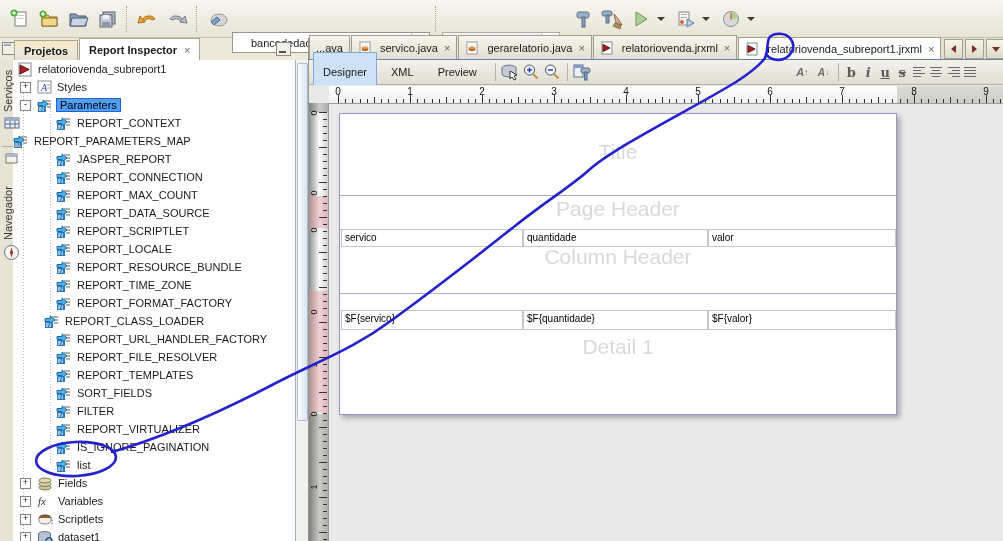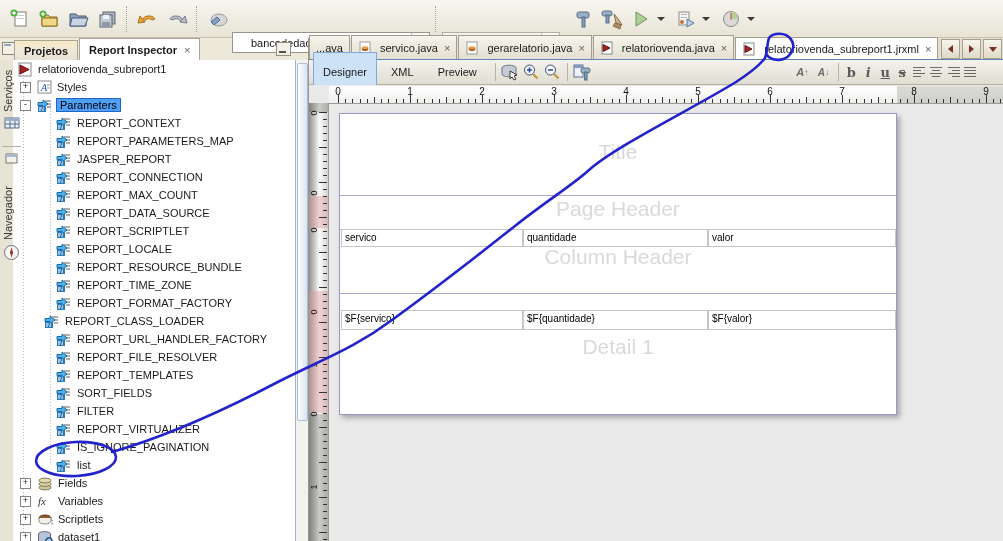--- a/index.html
+++ b/index.html
@@ -266,21 +266,21 @@
             <line x1="8" y1="3" x2="14" y2="3" stroke="#9a9a9a" stroke-width="1.6"></line>
             <line x1="8" y1="6" x2="14" y2="6" stroke="#9a9a9a" stroke-width="1.6"></line>
             <line x1="10" y1="9" x2="14" y2="9" stroke="#9a9a9a" stroke-width="1.6"></line>
             <path d="M1 4.5 h5 v-2.5 l5 4 l-5 4 v-2.5 h-5 z" fill="#4db3e8" stroke="#1a6aa8"></path>
             <rect x="1" y="8" width="8" height="6" fill="#2a7ab8"></rect>
             <text x="1.6" y="13" font-size="5.4" fill="#fff" font-family="Liberation Sans,sans-serif">IN</text>
           </svg>
         </span>
         <span class="tlabel">REPORT_CONTEXT</span>
       </div>
-      <div class="trow" style="padding-left: 43px;">
+      <div class="trow" style="">
         <span style="display: flex;">
           <svg class="treeicon" width="16" height="14">
             <line x1="8" y1="3" x2="14" y2="3" stroke="#9a9a9a" stroke-width="1.6"></line>
             <line x1="8" y1="6" x2="14" y2="6" stroke="#9a9a9a" stroke-width="1.6"></line>
             <line x1="10" y1="9" x2="14" y2="9" stroke="#9a9a9a" stroke-width="1.6"></line>
             <path d="M1 4.5 h5 v-2.5 l5 4 l-5 4 v-2.5 h-5 z" fill="#4db3e8" stroke="#1a6aa8"></path>
             <rect x="1" y="8" width="8" height="6" fill="#2a7ab8"></rect>
             <text x="1.6" y="13" font-size="5.4" fill="#fff" font-family="Liberation Sans,sans-serif">IN</text>
           </svg>
         </span>
@@ -627,21 +627,21 @@
           <span>gerarelatorio.java</span>
           <span class="closex">×</span>
         </div>
         <div class="etab">
           <span style="display: flex; margin-right: 4px;">
             <svg class="ticon" width="14" height="14">
               <rect x="2" y="1" width="10" height="12" fill="#fff" stroke="#888"></rect>
               <path d="M3 3.5 L10 7 L3 10.5 z" fill="#a82020" stroke="#5e1010"></path>
             </svg>
           </span>
-          <span>relatoriovenda.java</span>
+          <span>relatoriovenda.jrxml</span>
           <span class="closex">×</span>
         </div>
         <div class="etab active">
           <span style="display: flex; margin-right: 4px;">
             <svg class="ticon" width="14" height="14">
               <rect x="2" y="1" width="10" height="12" fill="#fff" stroke="#888"></rect>
               <path d="M3 3.5 L10 7 L3 10.5 z" fill="#a82020" stroke="#5e1010"></path>
             </svg>
           </span>
           <span>relatoriovenda_subreport1.jrxml</span>

